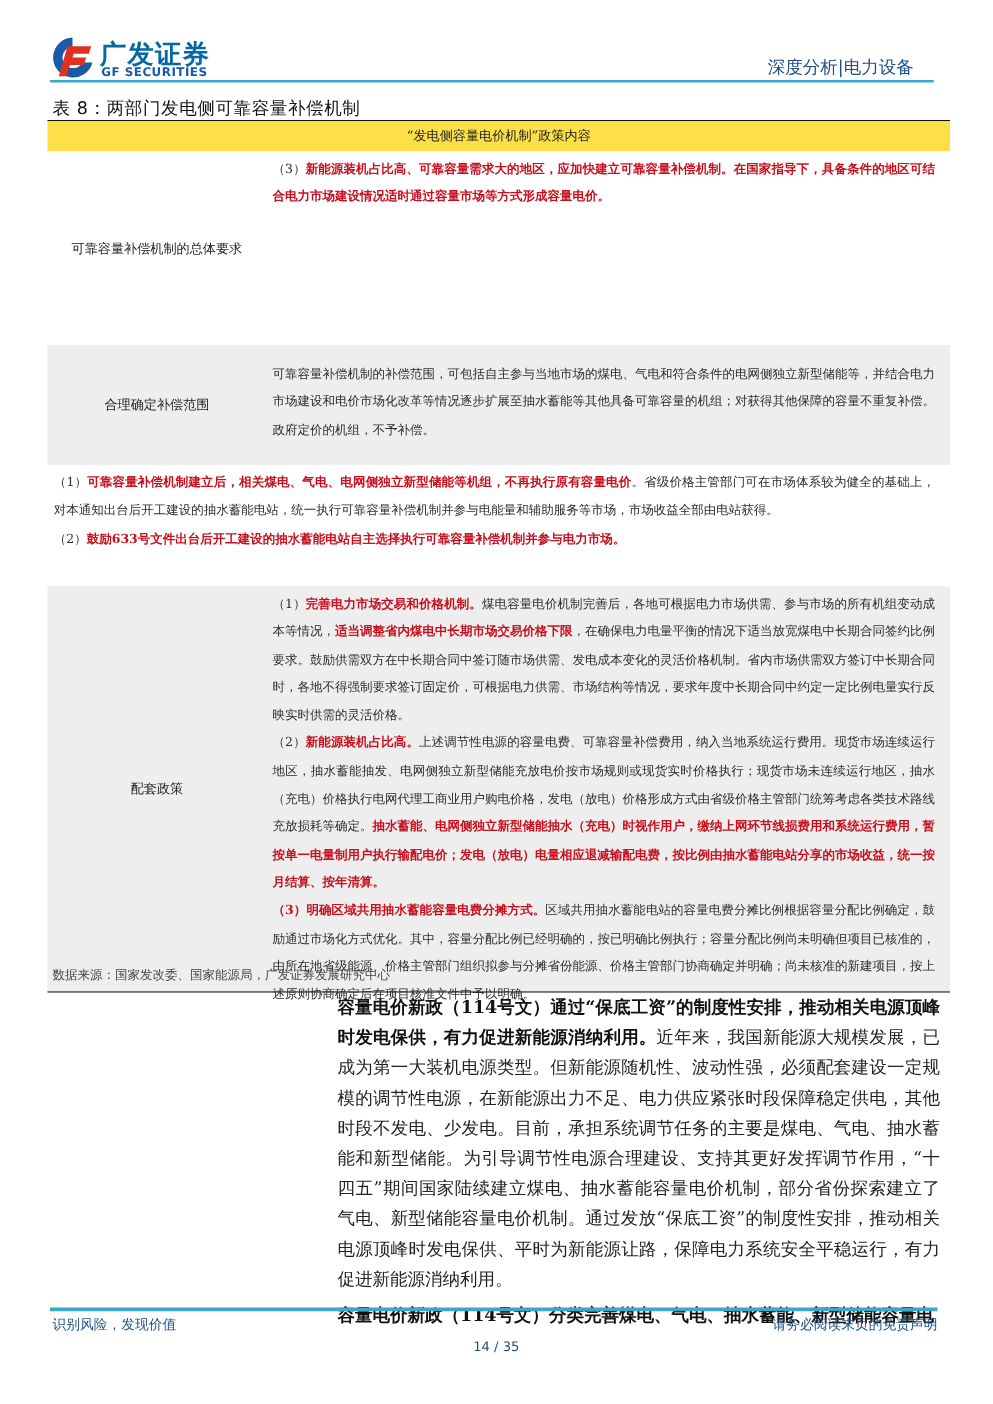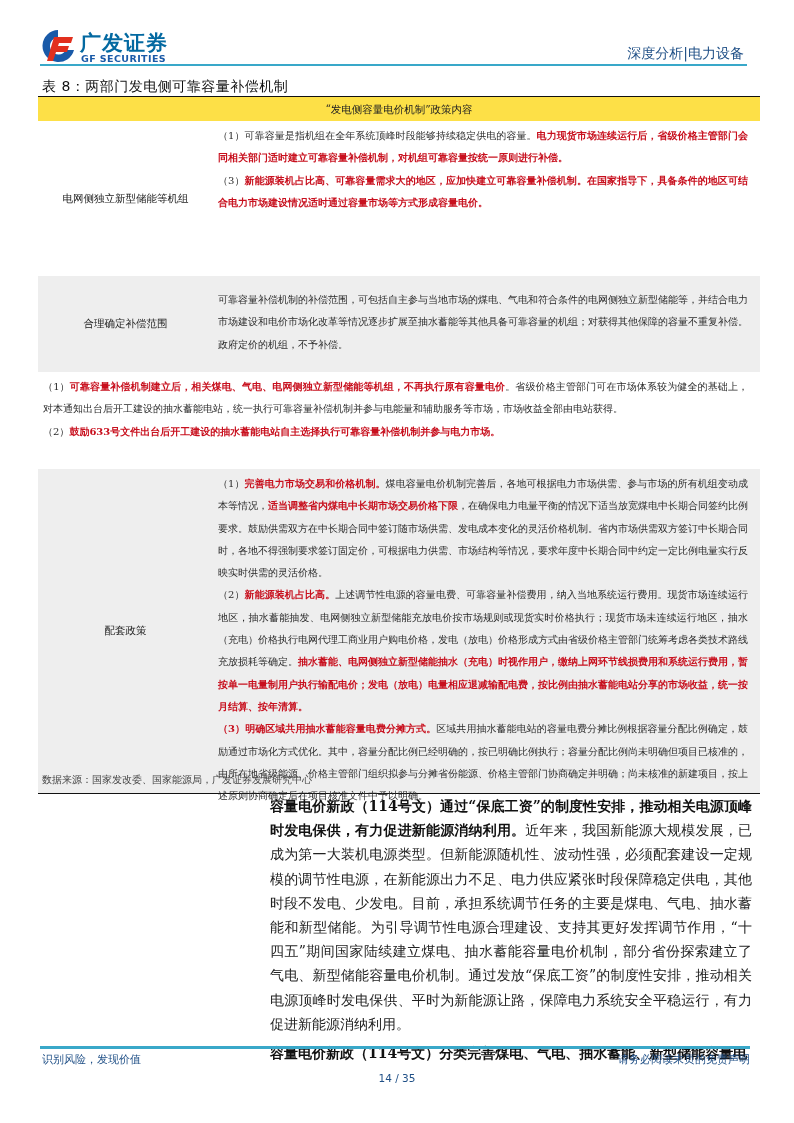--- a/index.html
+++ b/index.html
@@ -4,21 +4,21 @@
 <style>
   * { box-sizing: border-box; margin: 0; padding: 0; }
   html, body { width: 794px; height: 1123px; background: #ffffff; overflow: hidden; }
   body { position: relative; font-family: "DejaVu Serif", "Liberation Serif", serif; color: #222; }
 
   .header { position: absolute; left: 40px; top: 28px; width: 715px; height: 40px; }
   .logo { position: absolute; left: 0; top: 0; width: 150px; height: 38px; }
   .logo-mark { position: absolute; left: 0; top: 0; width: 36px; height: 36px; }
   .logo-cn { position: absolute; left: 40px; top: 1px; font-family: "DejaVu Sans", sans-serif; font-weight: bold; font-size: 21px; color: #0369a1; letter-spacing: 1px; }
   .logo-en { position: absolute; left: 41px; top: 25px; font-family: "DejaVu Sans", sans-serif; font-weight: bold; font-size: 9.5px; color: #1a5aa8; letter-spacing: 0.4px; }
-  .header-right { position: absolute; right: 11px; top: 17px; font-family: "DejaVu Sans", sans-serif; font-size: 14px; color: #1f4f86; }
+  .header-right { position: absolute; right: 24px; top: 17px; font-family: "DejaVu Sans", sans-serif; font-size: 14px; color: #1f4f86; }
   .header-line { position: absolute; left: 40px; top: 64px; width: 707px; height: 2px; background: #39a8c9; }
 
   .table-title { position: absolute; left: 42px; top: 78px; font-family: "DejaVu Sans", sans-serif; font-size: 14px; color: #111; letter-spacing: 0.5px; text-align: right; }
   .table { position: absolute; left: 38px; top: 96px; width: 722px; border-top: 1.5px solid #111; border-bottom: 1.5px solid #111; }
   .thead { height: 24px; background: #fde047; text-align: center; font-size: 10.5px; line-height: 24px; font-weight: normal; color: #222; }
   .row { display: flex; width: 100%; }
   .row.alt { background: #eeeeee; }
   .row.white { background: #ffffff; }
   .cell-left { width: 175px; display: flex; align-items: center; justify-content: center; font-size: 10.5px; color: #222; text-align: center; }
   .cell-right { flex: 1; padding: 4px 12px 4px 5px; font-size: 10px; line-height: 22.3px; color: #2b2b2b; text-align: justify; }
@@ -52,23 +52,22 @@
   <div class="header-right">深度分析|电力设备</div>
 </div>
 <div class="header-line"></div>
 
 <div class="table-title">表 8：两部门发电侧可靠容量补偿机制</div>
 
 <div class="table">
   <div class="thead">“发电侧容量电价机制”政策内容</div>
 
   <div class="row white" style="height:155px;">
-    <div class="cell-left">电网侧独立新型储能等机组</div>
+    <div class="cell-left">可靠容量补偿机制的总体要求</div>
     <div class="cell-right">
-        <p><span>（1）可靠容量是指机组在全年系统顶峰时段能够持续稳定供电的容量。</span><span class="red">电力现货市场连续运行后，省级价格主管部门会同相关部门适时建立可靠容量补偿机制，对机组可靠容量按统一原则进行补偿。</span></p>
         <p><span>（3）</span><span class="red">新能源装机占比高、可靠容量需求大的地区，应加快建立可靠容量补偿机制。在国家指导下，具备条件的地区可结合电力市场建设情况适时通过容量市场等方式形成容量电价。</span></p>
       </div>
   </div>
 
   <div class="row alt" style="height:96px;">
     <div class="cell-left">合理确定补偿范围</div>
     <div class="cell-right" style="padding-top:13px;">
         <p><span>可靠容量补偿机制的补偿范围，可包括自主参与当地市场的煤电、气电和符合条件的电网侧独立新型储能等，并结合电力市场建设和电价市场化改革等情况逐步扩展至抽水蓄能等其他具备可靠容量的机组；对获得其他保障的容量不重复补偿。政府定价的机组，不予补偿。</span></p>
       </div>
   </div>

